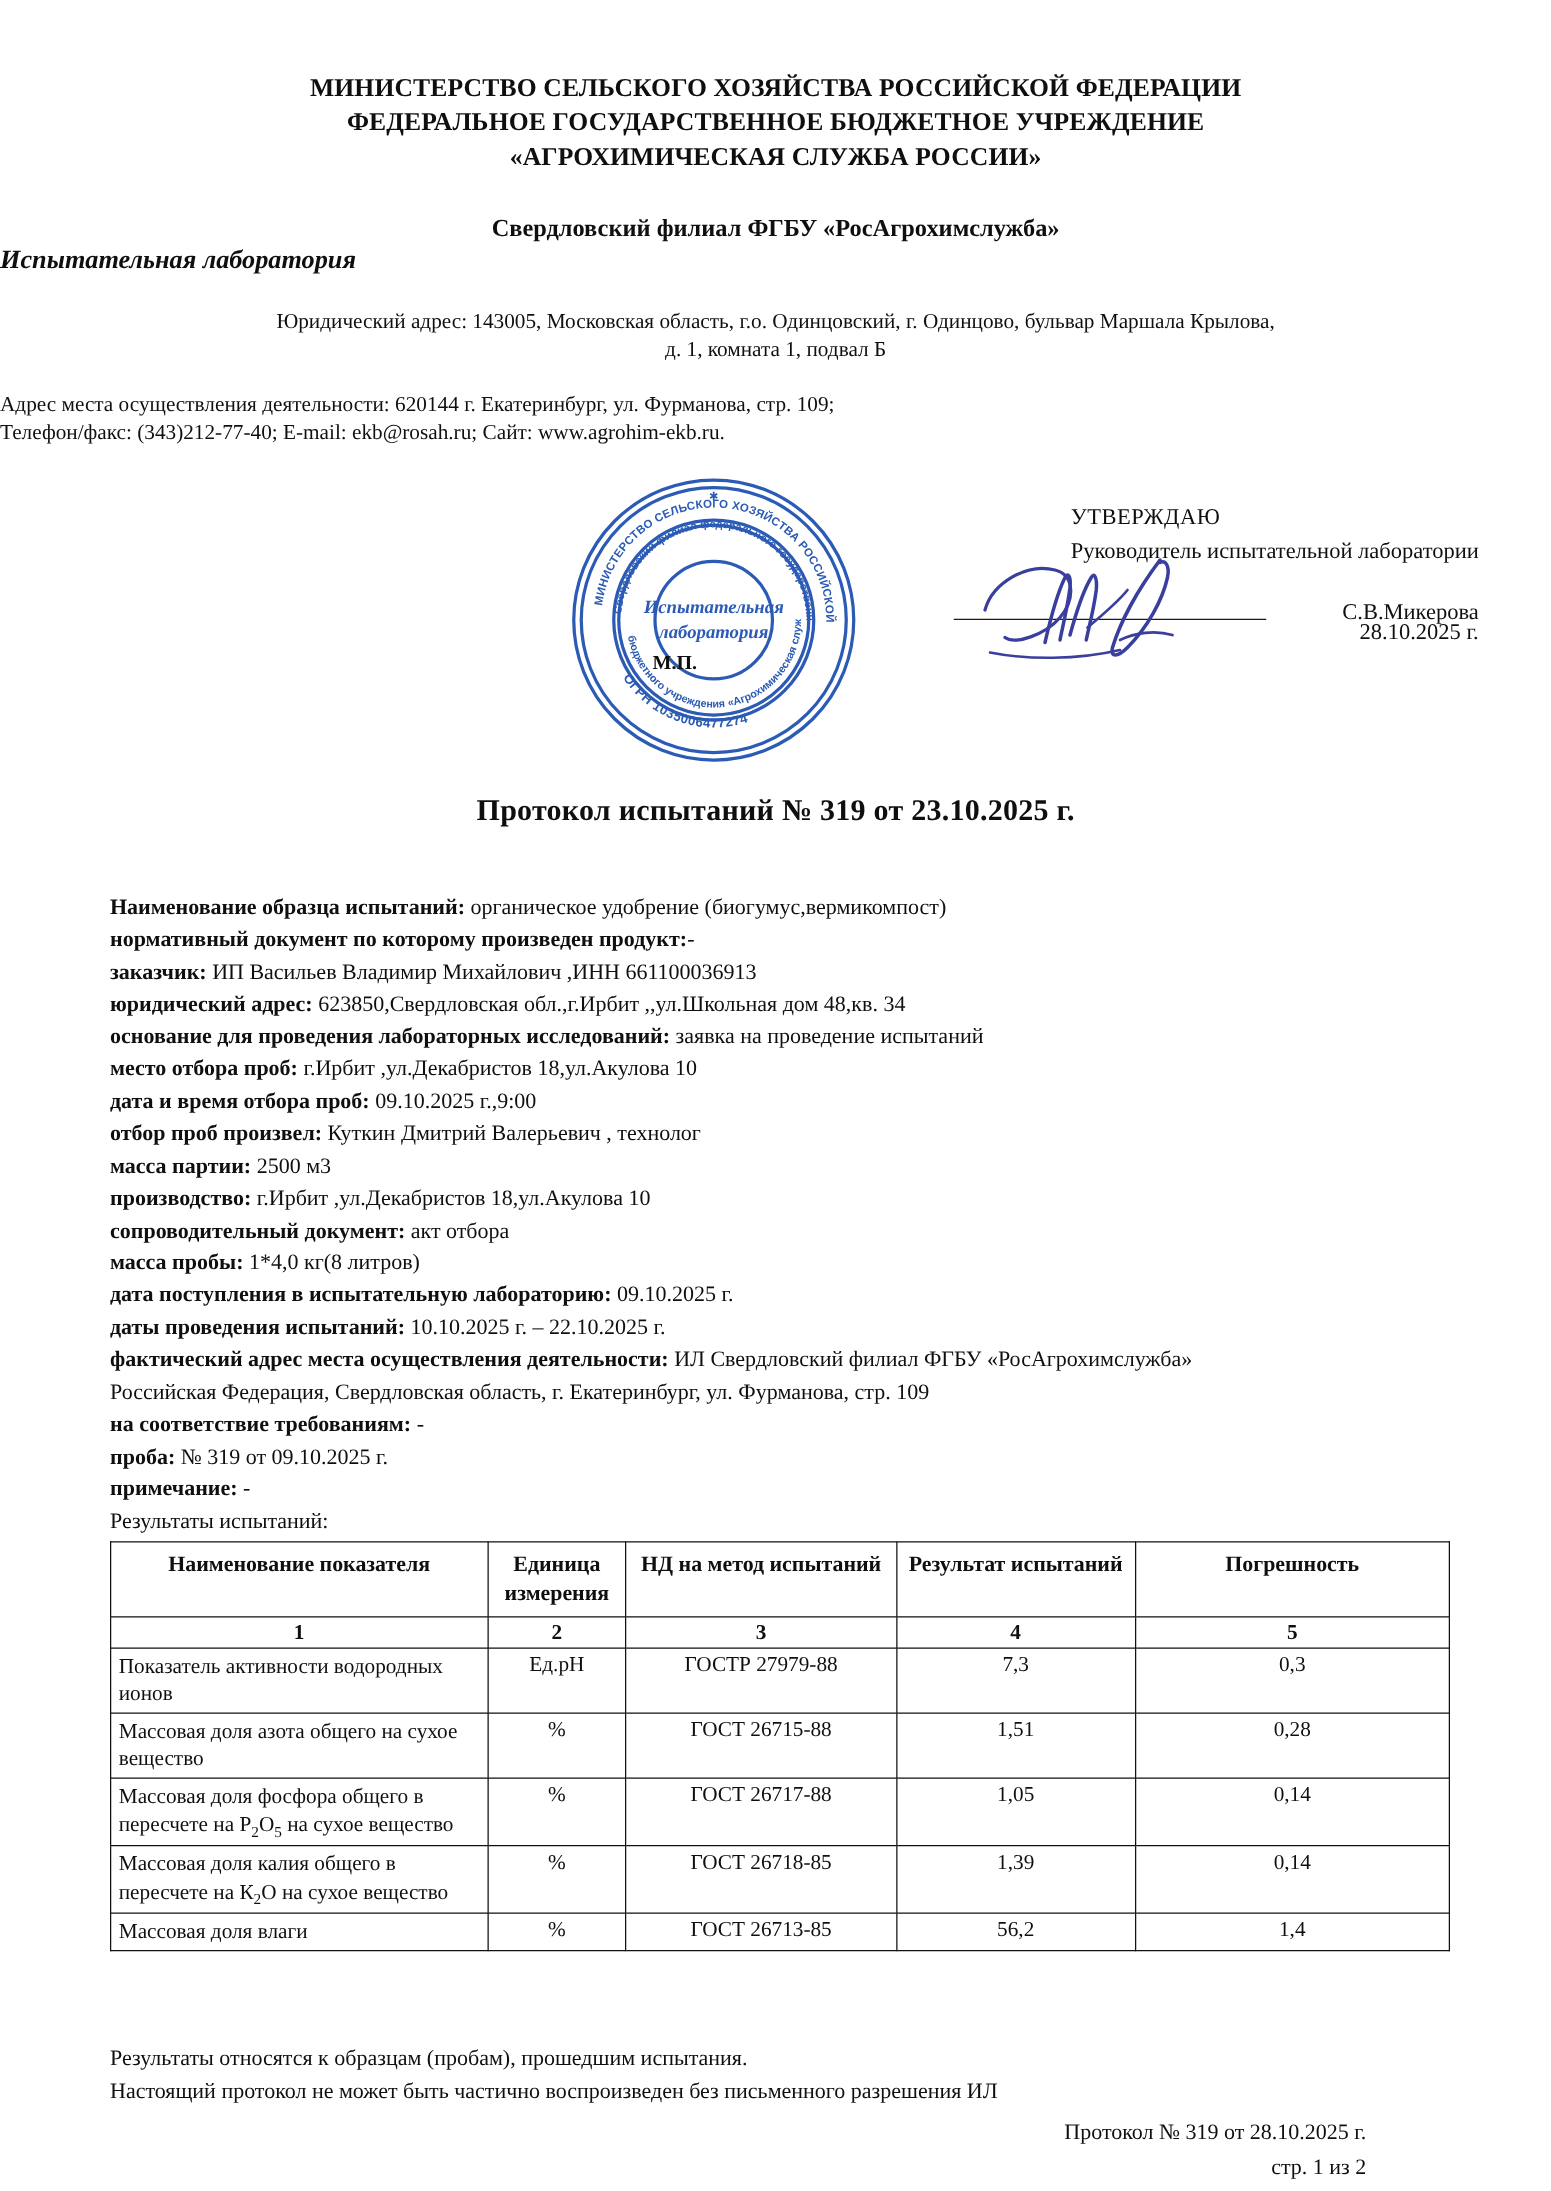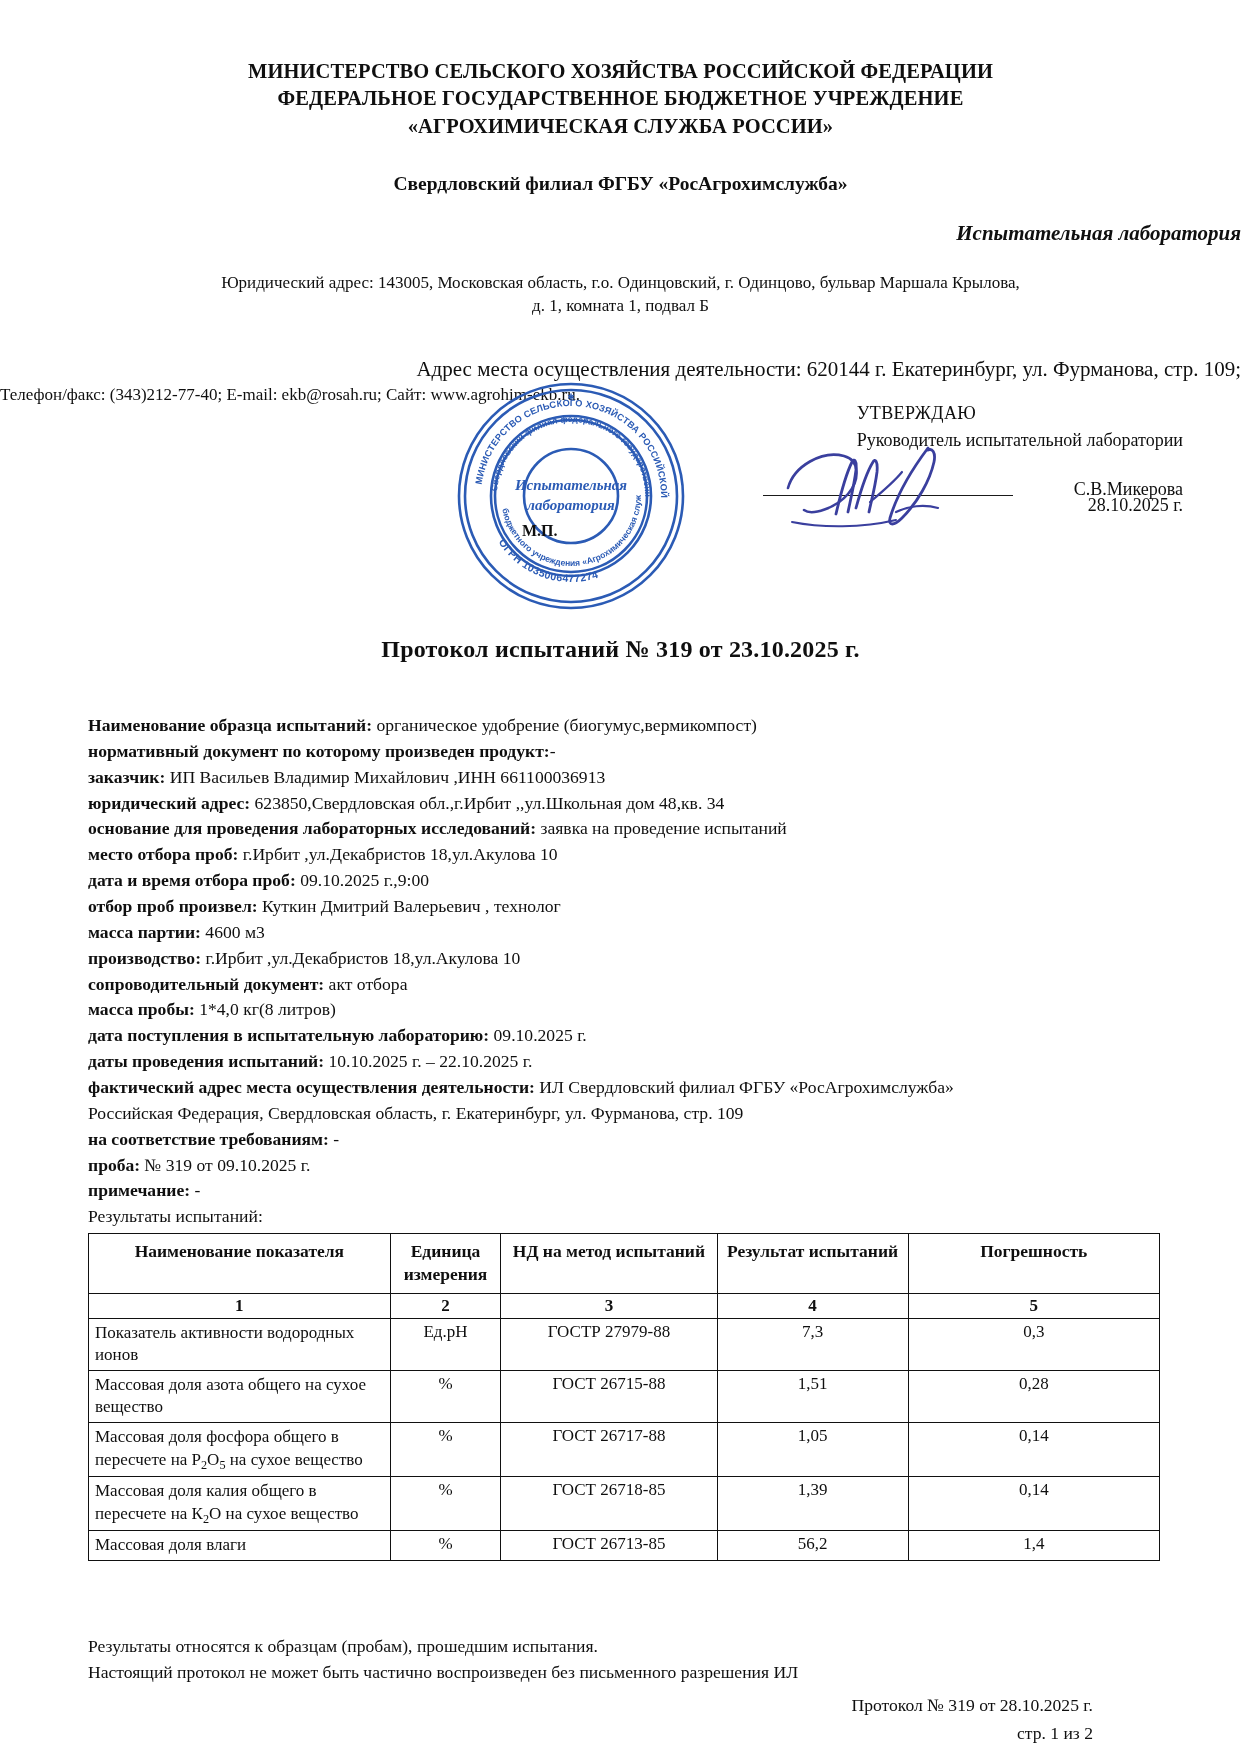--- a/index.html
+++ b/index.html
@@ -31,38 +31,37 @@
   }
   .org-header div { white-space: nowrap; }
 
   .branch {
     text-align: center;
     font-weight: bold;
     font-size: 19.5px;
     margin-top: 33px;
   }
   .lab-title {
-    text-align: right;
+    text-align: left;
     font-weight: bold;
     font-style: italic;
     font-size: 21px;
-    margin-top: 26px;
   }
   .addr-block {
     text-align: center;
     font-size: 17px;
     line-height: 1.35;
     margin-top: 26px;
   }
   .addr-block .l2 { }
   .activity-block {
-    text-align: right;
-    font-size: 21px;
+    text-align: left;
+    font-size: 17px;
     line-height: 1.4;
-    margin-top: 37px;
+    margin-top: 20px;
   }
   .contact-line {
     font-size: 17px;
     margin-top: 1px;
   }
 
   
   .approve {
     position: absolute;
     right: 58px;
@@ -308,21 +307,21 @@
 
   <div class="info">
     <div class="row"><b>Наименование образца испытаний:</b><span> органическое удобрение (биогумус,вермикомпост)</span></div>
     <div class="row"><b>нормативный документ по которому произведен продукт:</b><span>-</span></div>
     <div class="row"><b>заказчик:</b><span> ИП Васильев Владимир Михайлович ,ИНН 661100036913</span></div>
     <div class="row"><b>юридический адрес:</b><span>  623850,Свердловская обл.,г.Ирбит ,,ул.Школьная дом 48,кв. 34</span></div>
     <div class="row"><b>основание для проведения лабораторных исследований:</b><span> заявка на проведение испытаний</span></div>
     <div class="row"><b>место отбора проб:</b><span> г.Ирбит ,ул.Декабристов 18,ул.Акулова 10</span></div>
     <div class="row"><b>дата и время отбора проб:</b><span> 09.10.2025 г.,9:00</span></div>
     <div class="row"><b>отбор проб произвел:</b><span> Куткин Дмитрий Валерьевич , технолог</span></div>
-    <div class="row"><b>масса партии:</b><span> 4600 м3</span></div>
+    <div class="row"><b>масса партии:</b><span> 2500 м3</span></div>
     <div class="row"><b>производство:</b><span> г.Ирбит ,ул.Декабристов 18,ул.Акулова 10</span></div>
     <div class="row"><b>сопроводительный документ:</b><span> акт отбора</span></div>
     <div class="row"><b>масса пробы:</b><span> 1*4,0 кг(8 литров)</span></div>
     <div class="row"><b>дата поступления в испытательную лабораторию:</b><span> 09.10.2025 г.</span></div>
     <div class="row"><b>даты проведения испытаний:</b><span> 10.10.2025 г. – 22.10.2025 г.</span></div>
     <div class="row"><b>фактический адрес места осуществления деятельности:</b><span> ИЛ Свердловский филиал ФГБУ «РосАгрохимслужба»</span></div>
     <div class="row"><span>Российская Федерация, Свердловская область, г. Екатеринбург, ул. Фурманова, стр. 109</span></div>
     <div class="row"><b>на соответствие требованиям:</b><span> -</span></div>
     <div class="row"><b>проба:</b><span> № 319 от 09.10.2025 г.</span></div>
     <div class="row"><b>примечание:</b><span> -</span></div>

